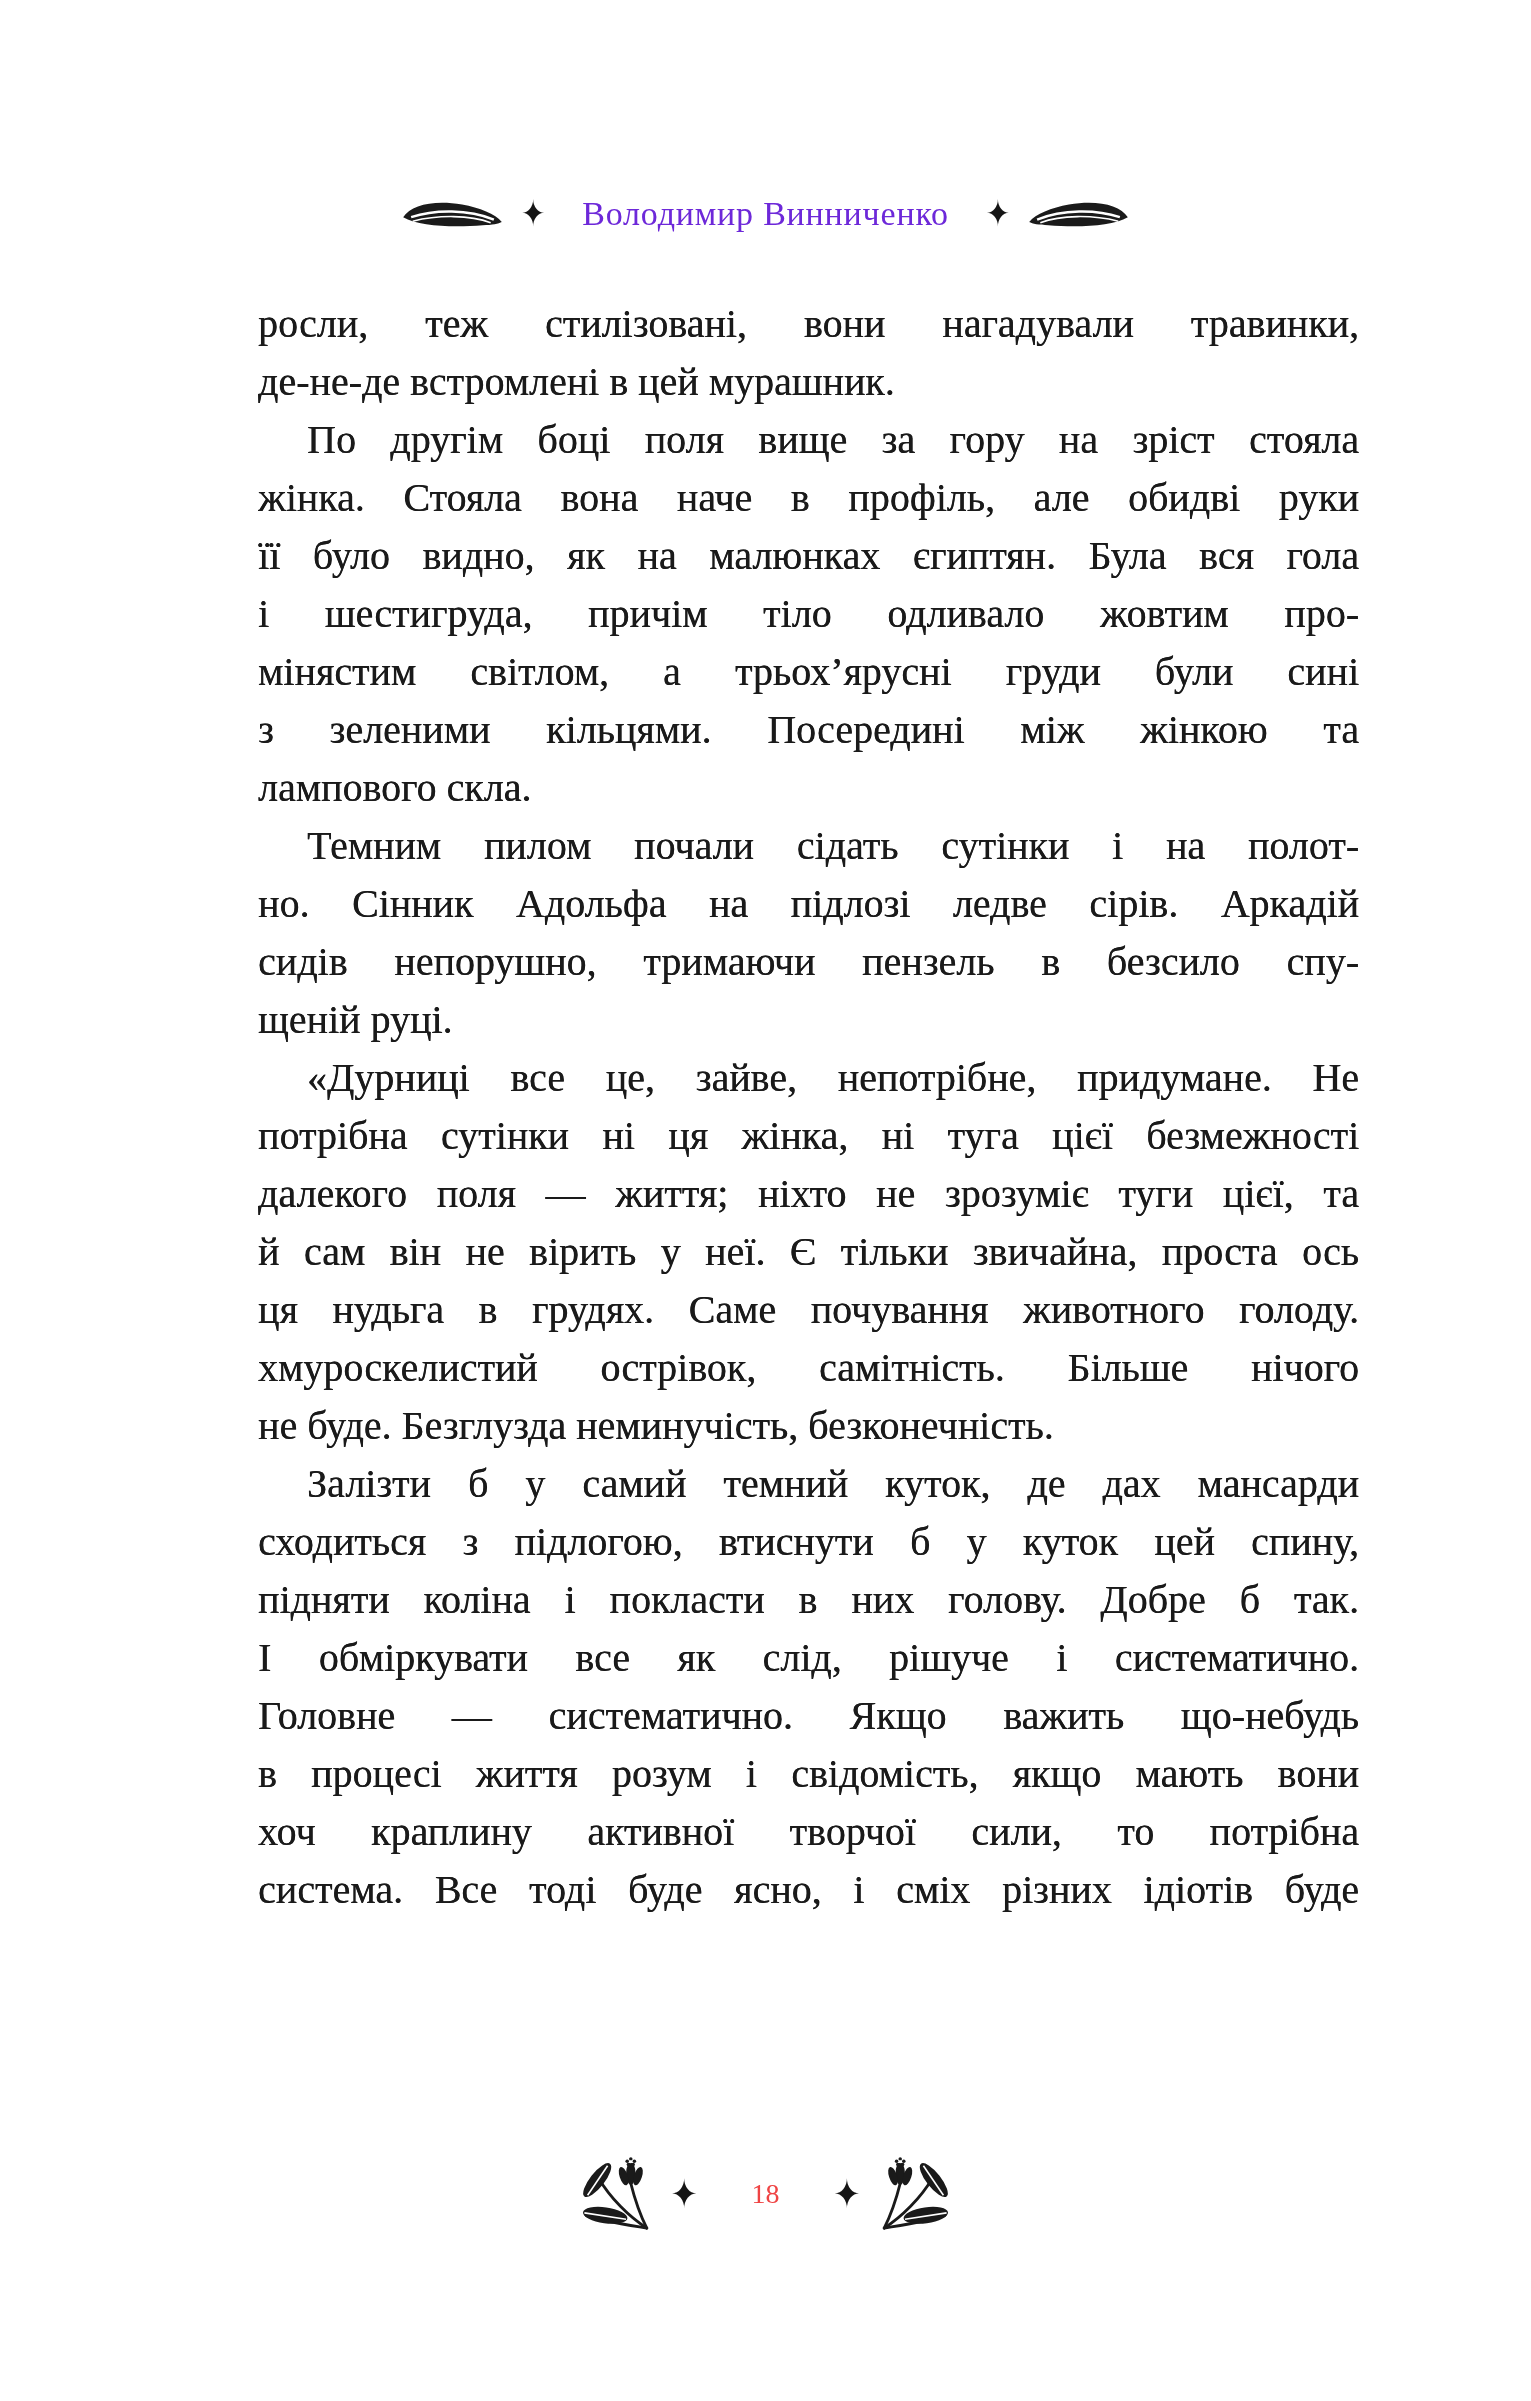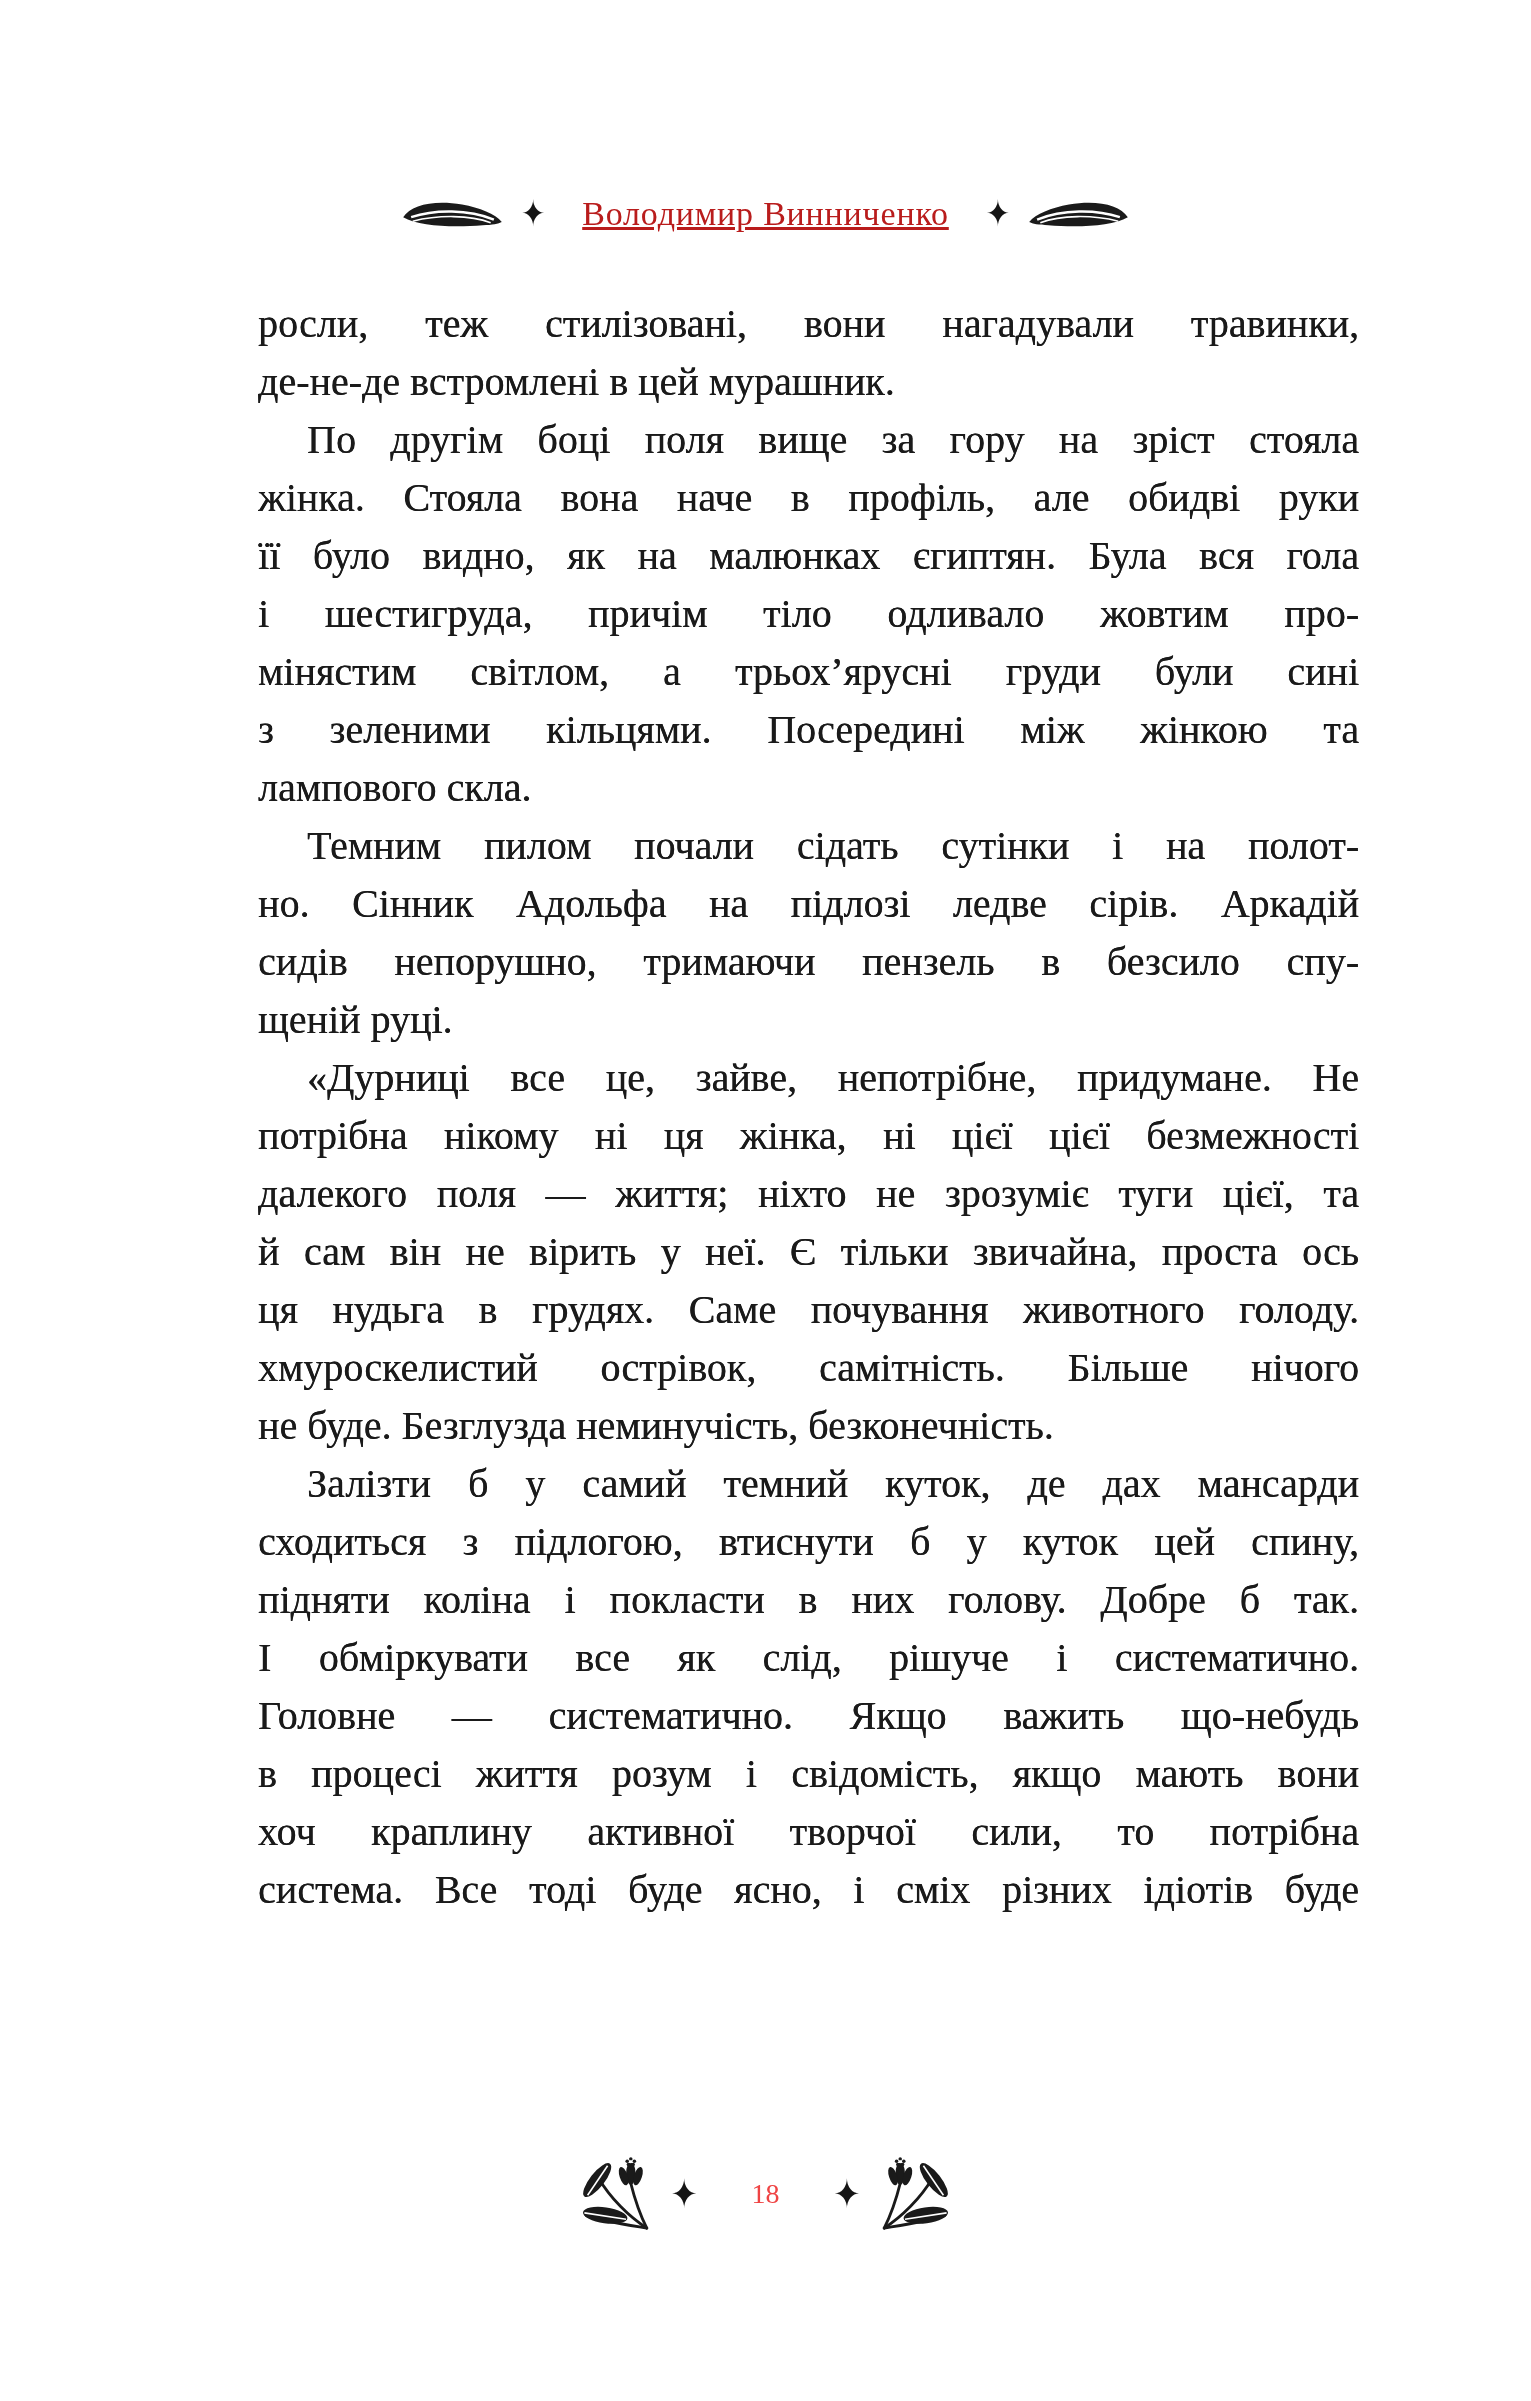--- a/index.html
+++ b/index.html
@@ -22,22 +22,21 @@
     height: 54px;
     display: flex;
     justify-content: center;
     align-items: center;
   }
   .header-author {
     font-size: 34px;
     letter-spacing: 0.8px;
     white-space: nowrap;
     margin: 0 37px;
-    color: #b91c1c;
-    text-decoration: underline;
+    color: #6d28d9;
   }
   .star {
     font-size: 29px;
     line-height: 1;
     color: #151515;
     transform: scaleY(1.25);
   }
   .ornament-svg { display: block; }
   .leaf-left  { margin-right: 16px; }
   .leaf-right { margin-left: 16px; }
@@ -110,21 +109,21 @@
     <div class="line j">мінястим світлом, а трьох’ярусні груди були сині</div>
     <div class="line j">з зеленими кільцями. Посередині між жінкою та</div>
     <div class="line last">лампового скла.</div>
 
     <div class="line j indent">Темним пилом почали сідать сутінки і на полот-</div>
     <div class="line j">но. Сінник Адольфа на підлозі ледве сірів. Аркадій</div>
     <div class="line j">сидів непорушно, тримаючи пензель в безсило спу-</div>
     <div class="line last">щеній руці.</div>
 
     <div class="line j indent">«Дурниці все це, зайве, непотрібне, придумане. Не</div>
-    <div class="line j">потрібна нікому ні ця жінка, ні цієї цієї безмежності</div>
+    <div class="line j">потрібна сутінки ні ця жінка, ні туга цієї безмежності</div>
     <div class="line j">далекого поля — життя; ніхто не зрозуміє туги цієї, та</div>
     <div class="line j">й сам він не вірить у неї. Є тільки звичайна, проста ось</div>
     <div class="line j">ця нудьга в грудях. Саме почування животного голоду.</div>
     <div class="line j">хмуроскелистий острівок, самітність. Більше нічого</div>
     <div class="line last">не буде. Безглузда неминучість, безконечність.</div>
 
     <div class="line j indent">Залізти б у самий темний куток, де дах мансарди</div>
     <div class="line j">сходиться з підлогою, втиснути б у куток цей спину,</div>
     <div class="line j">підняти коліна і покласти в них голову. Добре б так.</div>
     <div class="line j">І обміркувати все як слід, рішуче і систематично.</div>

